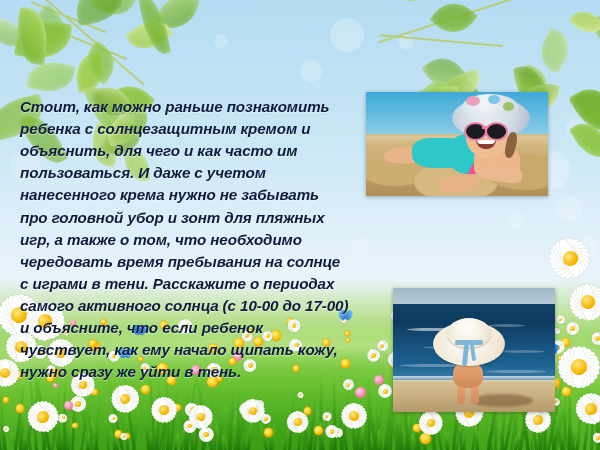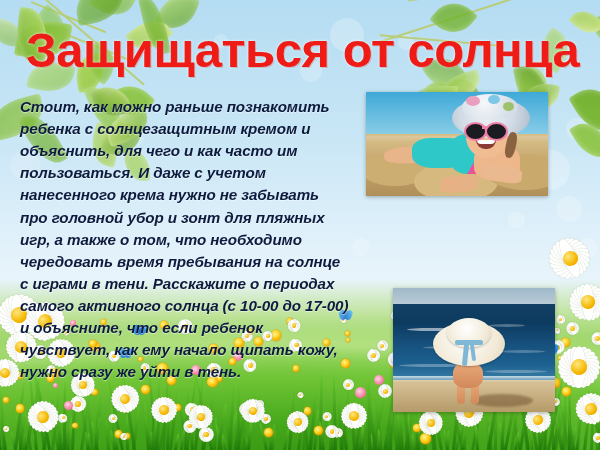--- a/index.html
+++ b/index.html
@@ -1352,21 +1352,20 @@
       <div class="leaf" style="left:159px;top:158px;width:42px;height:27px;opacity:0.90;transform:rotate(238deg);background:linear-gradient(135deg,#8fc63d,#86c23d);"></div>
       <div class="leaf" style="left:3px;top:100px;width:47px;height:20px;opacity:0.68;transform:rotate(180deg);background:linear-gradient(135deg,#c8e27a,#86c23d);"></div>
       <div class="leaf" style="left:97px;top:32px;width:37px;height:29px;opacity:0.63;transform:rotate(122deg);background:linear-gradient(135deg,#b4dc63,#9ccb52);"></div>
       <div class="leaf" style="left:5px;top:123px;width:33px;height:38px;opacity:0.85;transform:rotate(154deg);background:linear-gradient(135deg,#c8e27a,#86c23d);"></div>
       <div class="leaf" style="left:64px;top:101px;width:34px;height:29px;opacity:0.79;transform:rotate(182deg);background:linear-gradient(135deg,#a9d455,#589a1c);"></div>
       <div class="leaf" style="left:5px;top:115px;width:41px;height:35px;opacity:0.74;transform:rotate(218deg);background:linear-gradient(135deg,#b4dc63,#6fae2a);"></div>
       <div class="leaf" style="left:46px;top:113px;width:31px;height:35px;opacity:0.74;transform:rotate(206deg);background:linear-gradient(135deg,#7bb92f,#6fae2a);"></div>
       <div class="leaf" style="left:150px;top:37px;width:30px;height:21px;opacity:0.94;transform:rotate(221deg);background:linear-gradient(135deg,#d6e98f,#9ccb52);"></div>
     </div>
 
-  <div class="title">Защищаться от солнца</div>
 
   <div class="body-text">Стоит, как можно раньше познакомить ребенка с солнцезащитным кремом и объяснить, для чего и как часто им пользоваться. И даже с учетом нанесенного крема нужно не забывать про головной убор и зонт для пляжных игр, а также о том, что необходимо чередовать время пребывания на солнце с играми в тени. Расскажите о периодах самого активного солнца (с 10-00 до 17-00) и объясните, что если ребенок чувствует, как ему начало щипать кожу, нужно сразу же уйти в тень.</div>
 
   <div class="photo" id="photo-beach-girl">
     <div class="ph-sky" style="height:46px;background:linear-gradient(to bottom,#3ea9d8,#8fd0e8);"></div>
     <div class="ph-sand" style="height:62px;background:linear-gradient(to bottom,#d9c08a,#c2a36a 55%,#b08f58);"></div>
     <div style="position:absolute;left:0;right:0;top:44px;height:6px;background:linear-gradient(to bottom,rgba(220,200,160,.9),rgba(205,180,130,0));"></div>
 
     <div style="position:absolute;left:-6px;top:60px;width:70px;height:34px;border-radius:50%;background:#cdae72;"></div>
     <div style="position:absolute;left:48px;top:70px;width:84px;height:40px;border-radius:50%;background:#d6b97f;"></div>

